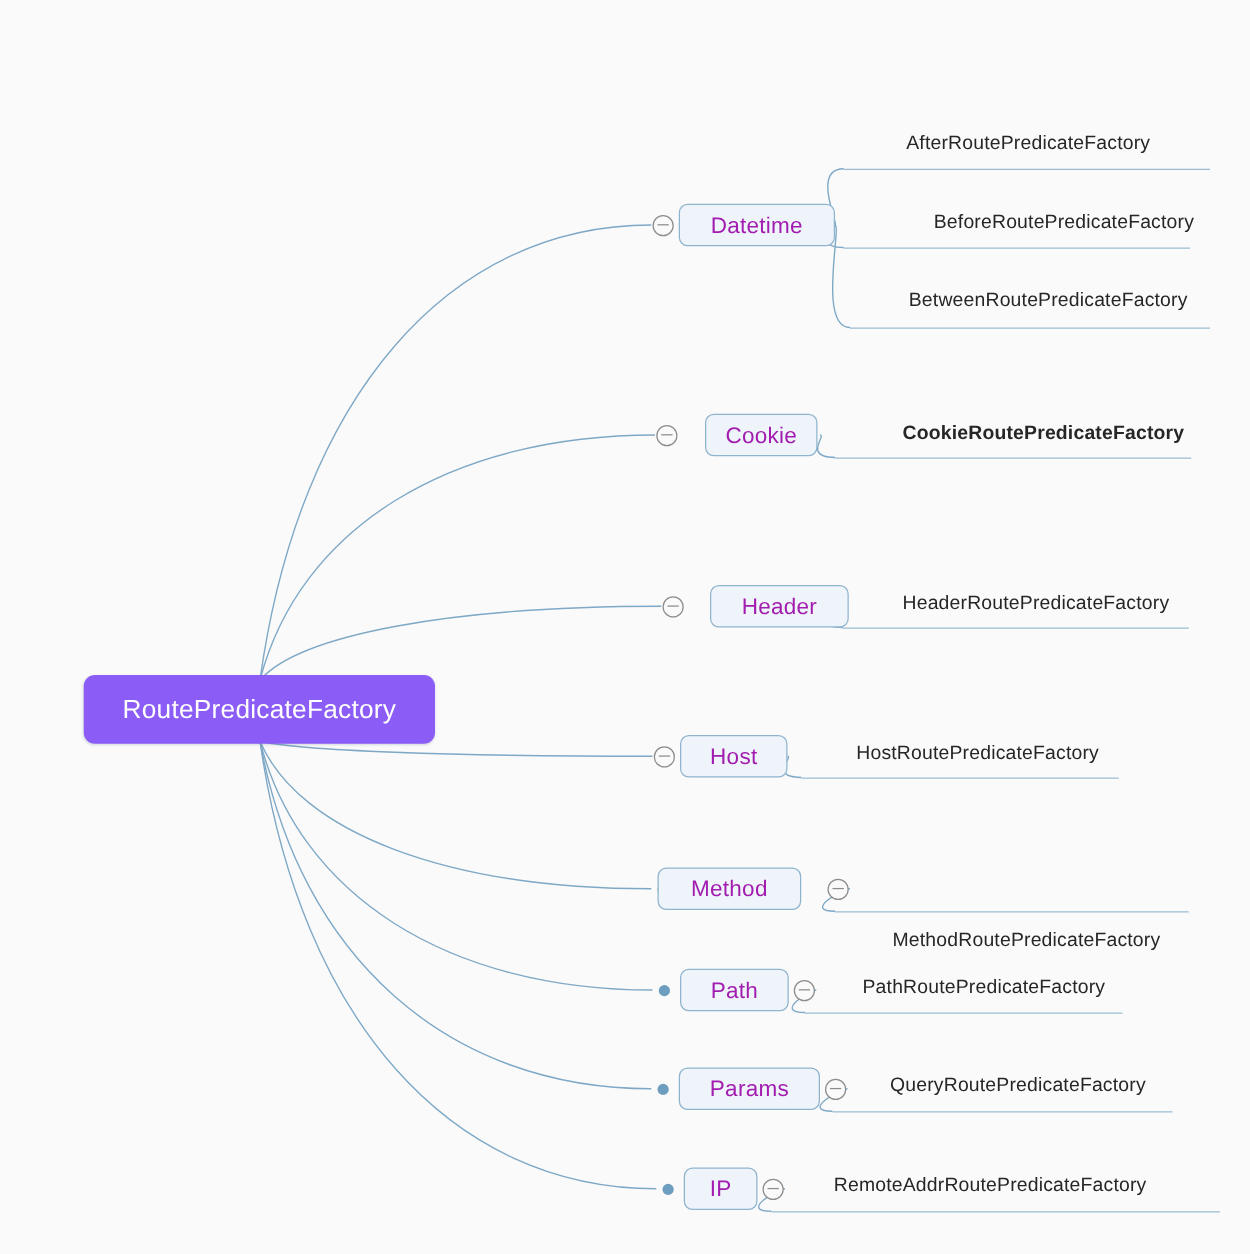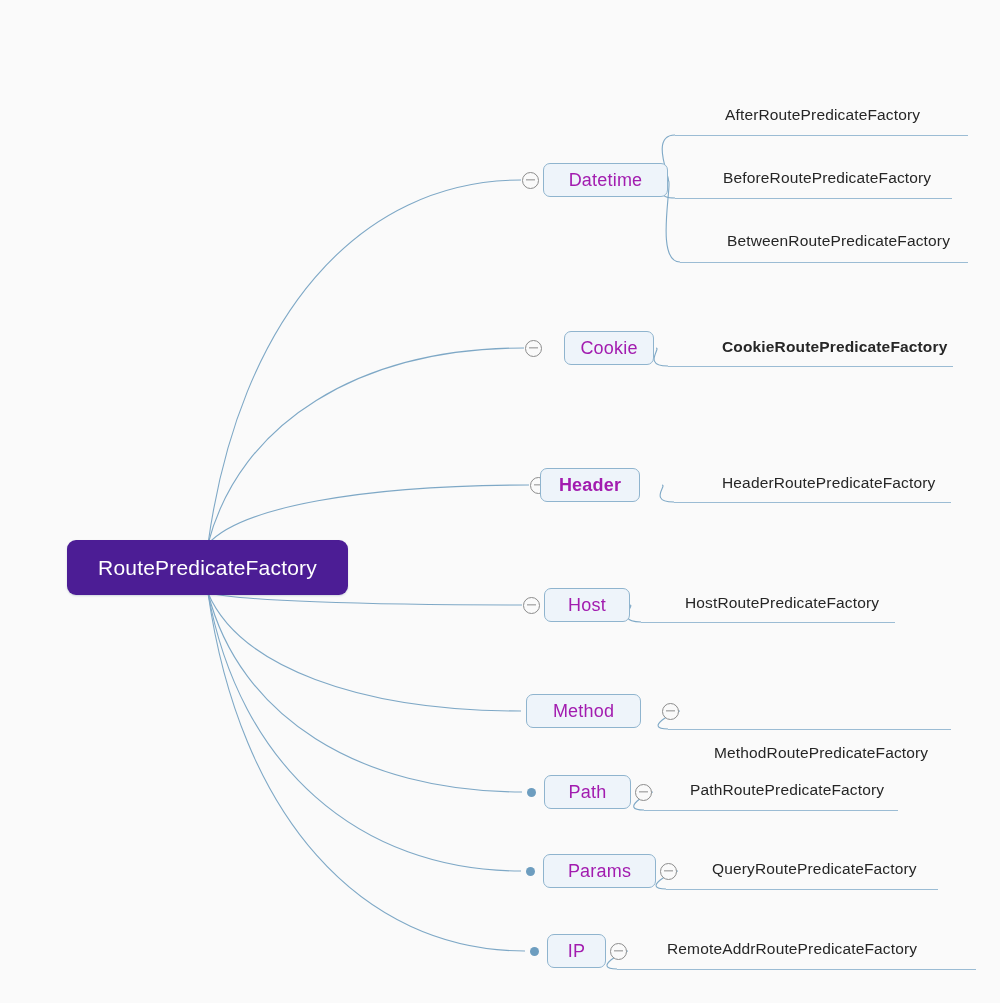--- a/index.html
+++ b/index.html
@@ -32,21 +32,21 @@
   }
   .node {
     position: absolute;
     box-sizing: border-box;
     display: flex;
     align-items: center;
     justify-content: center;
     white-space: nowrap;
   }
   .root-node {
-    background: #4c1d95;
+    background: #8b5cf6;
     border-radius: 9px;
     color: #ffffff;
     font-size: 21px;
     letter-spacing: 0.2px;
     padding: 0 18px;
     box-shadow: 0 1px 2px rgba(80,110,135,0.25);
   }
   .branch-node {
     background: #eef4fa;
     border: 1px solid #8fb4ce;
@@ -122,31 +122,31 @@
 <div class="node root-node" style="left: 67px; top: 540px; width: 281px; height: 55px;">
       <span>RoutePredicateFactory</span>
     </div>
     <div class="toggle" style="left: 522px; top: 171.5px;"></div>
     <div class="node branch-node" style="left: 543px; top: 163px; width: 125px; height: 34px;">
       <span>Datetime</span>
     </div>
     <div class="leaf-rule" style="left: 675px; top: 135px; width: 293px;"></div>
     <div class="leaf-node" style="left: 725px; top: 106px;">AfterRoutePredicateFactory</div>
     <div class="leaf-rule" style="left: 675px; top: 198px; width: 277px;"></div>
-    <div class="leaf-node" style="left: 723px; top: 169px; text-align: center;">BeforeRoutePredicateFactory</div>
+    <div class="leaf-node" style="left: 747px; top: 169px; text-align: center;">BeforeRoutePredicateFactory</div>
     <div class="leaf-rule" style="left: 680px; top: 262px; width: 288px;"></div>
     <div class="leaf-node" style="left: 727px; top: 232px;">BetweenRoutePredicateFactory</div>
     <div class="toggle" style="left: 525px; top: 339.5px;"></div>
     <div class="node branch-node" style="left: 546px; top: 331px; width: 90px; height: 34px; margin-left: 18px;">
       <span>Cookie</span>
     </div>
     <div class="leaf-rule" style="left: 668px; top: 366px; width: 285px;"></div>
     <div class="leaf-node" style="left: 722px; top: 338px; font-weight: bold;">CookieRoutePredicateFactory</div>
     <div class="toggle" style="left: 530px; top: 476.5px;"></div>
-    <div class="node branch-node" style="left: 540px; top: 468px; width: 100px; height: 34px; font-weight: bold;">
+    <div class="node branch-node" style="left: 568px; top: 468px; width: 111px; height: 34px;">
       <span>Header</span>
     </div>
     <div class="leaf-rule" style="left: 674px; top: 502px; width: 277px;"></div>
     <div class="leaf-node" style="left: 722px; top: 474px;">HeaderRoutePredicateFactory</div>
     <div class="toggle" style="left: 523px; top: 596.5px;"></div>
     <div class="node branch-node" style="left: 544px; top: 588px; width: 86px; height: 34px;">
       <span>Host</span>
     </div>
     <div class="leaf-rule" style="left: 641px; top: 622px; width: 254px;"></div>
     <div class="leaf-node" style="left: 685px; top: 594px;">HostRoutePredicateFactory</div>

